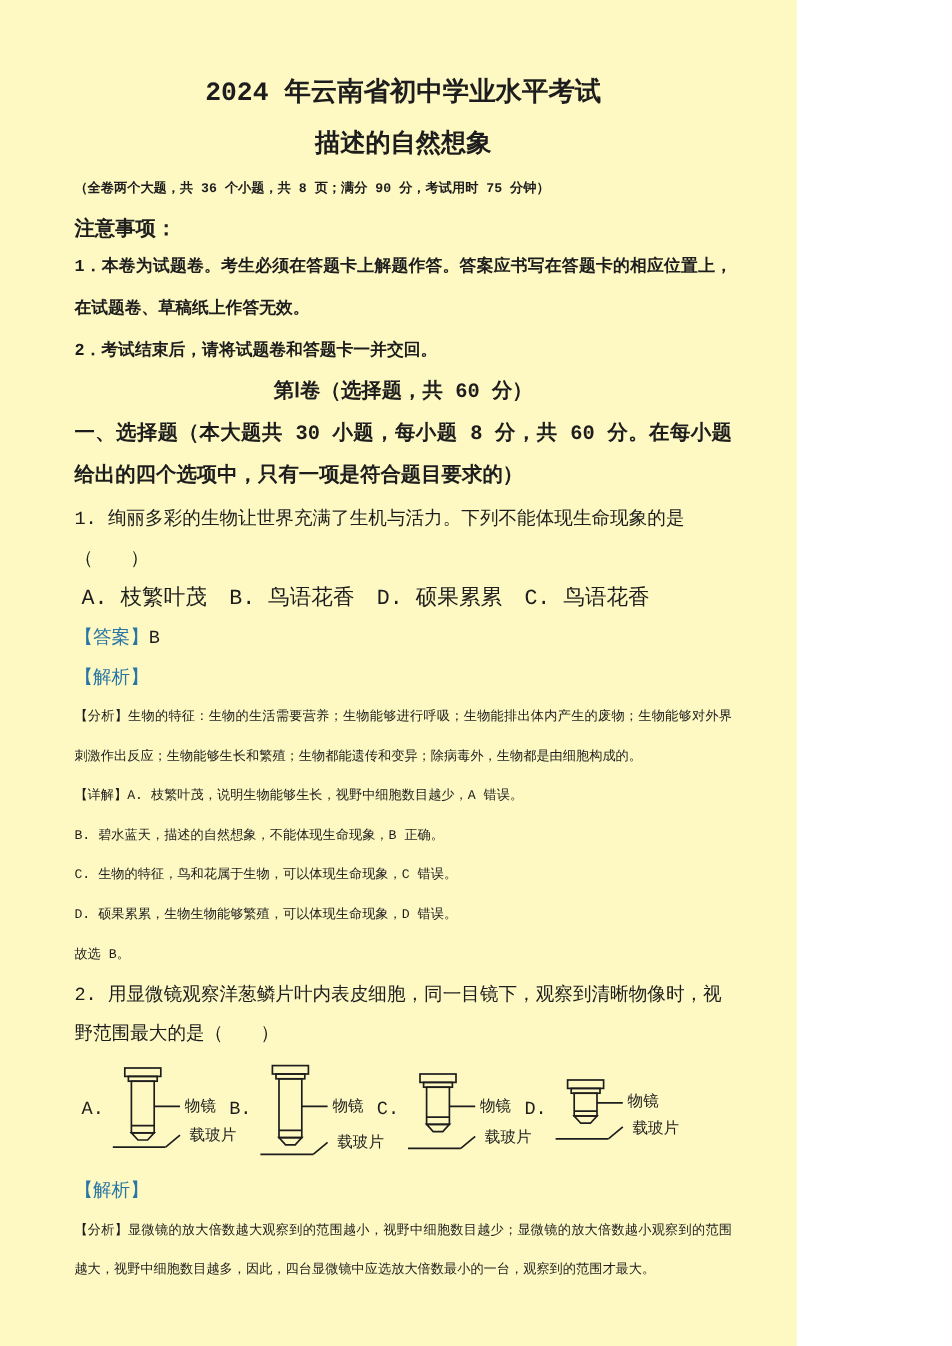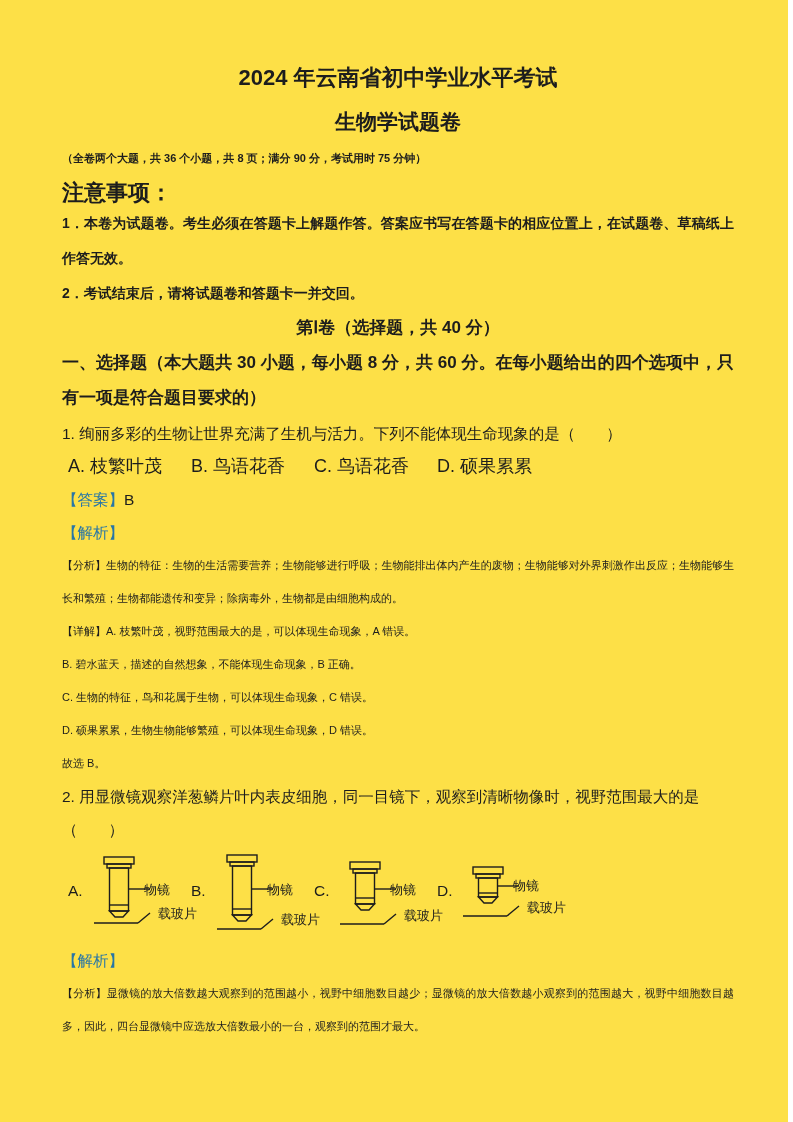--- a/index.html
+++ b/index.html
@@ -1,40 +1,40 @@
 <!DOCTYPE html>
 <html><head>
 <meta charset="utf-8">
 <style>
   html,body{margin:0;padding:0;background:#ffffff;}
   .page{
     position:relative;
-    width:788px;height:1122px;
-    background:#fde047;
+    width:664px;height:1122px;
+    background:#fef9c3;
     box-sizing:border-box;
     padding:64px 54px 0 62px;
-    font-family:Liberation Sans, sans-serif;
+    font-family:Liberation Mono, monospace;
     color:#1d1d1d;
     overflow:hidden;
   }
   p{margin:0;}
   .doc-title{
     font-size:22px;font-weight:700;text-align:center;
     line-height:28px;margin:0 0 16px 0;
   }
   .doc-subtitle{
     font-size:21px;font-weight:700;text-align:center;
     line-height:27px;margin:0 0 11px 0;
   }
   .meta-line{
     font-size:11px;font-weight:700;
     line-height:24px;margin:0 0 10px 0;
   }
   .notice-head{
-    font-size:22px;font-weight:700;line-height:26px;
+    font-size:17px;font-weight:700;line-height:26px;
   }
   .notice{
     font-size:14px;font-weight:700;line-height:35px;
     text-align:justify;
   }
   .part-head{
     font-size:17px;font-weight:700;text-align:center;line-height:30px;
     margin:2px 0 2px 0;
   }
   .section-head{
@@ -69,55 +69,55 @@
     position:absolute;left:0;top:30px;
     font-size:15.5px;
   }
   .fig-svg{position:absolute;left:24px;top:0;}
   .fig-lbl{
     position:absolute;
     font-size:13px;line-height:15px;
     white-space:nowrap;
     color:#1d1d1d;
   }
-  .lbl-objective{left:76px;top:30px;}
+  .lbl-objective{left:86px;top:30px;}
   .lbl-slide{left:90px;}
   .a-slide{top:54px;}
   .b-slide{top:60px;}
   .c-slide{top:56px;}
   .d-slide{top:48px;}
 </style>
 </head>
 <body>
 
 <div class="page">
 
   <p class="doc-title">2024 年云南省初中学业水平考试</p>
-  <p class="doc-subtitle">生物学试题卷</p>
+  <p class="doc-subtitle">描述的自然想象</p>
   <p class="meta-line">（全卷两个大题，共 36 个小题，共 8 页；满分 90 分，考试用时 75 分钟）</p>
 
   <p class="notice-head">注意事项：</p>
   <p class="notice">1．本卷为试题卷。考生必须在答题卡上解题作答。答案应书写在答题卡的相应位置上，在试题卷、草稿纸上作答无效。</p>
   <p class="notice">2．考试结束后，请将试题卷和答题卡一并交回。</p>
 
-  <p class="part-head">第Ⅰ卷（选择题，共 40 分）</p>
+  <p class="part-head">第Ⅰ卷（选择题，共 60 分）</p>
   <p class="section-head">一、选择题（本大题共 30 小题，每小题 8 分，共 60 分。在每小题给出的四个选项中，只有一项是符合题目要求的）</p>
 
   <p class="body-line">1. 绚丽多彩的生物让世界充满了生机与活力。下列不能体现生命现象的是（　　）</p>
   <div class="options-row">
       <span class="option">A. 枝繁叶茂</span>
       <span class="option">B. 鸟语花香</span>
+      <span class="option">D. 硕果累累</span>
       <span class="option">C. 鸟语花香</span>
-      <span class="option">D. 硕果累累</span>
     </div>
   <p class="body-line"><span class="blue">【答案】</span><span>B</span></p>
   <p class="body-line blue">【解析】</p>
   <p class="body-just"><span>【分析】</span><span>生物的特征：生物的生活需要营养；生物能够进行呼吸；生物能排出体内产生的废物；生物能够对外界刺激作出反应；生物能够生长和繁殖；生物都能遗传和变异；除病毒外，生物都是由细胞构成的。</span></p>
   <div id="q1-details">
-      <p class="body-just">【详解】A. 枝繁叶茂，视野范围最大的是，可以体现生命现象，A 错误。</p>
+      <p class="body-just">【详解】A. 枝繁叶茂，说明生物能够生长，视野中细胞数目越少，A 错误。</p>
       <p class="body-just">B. 碧水蓝天，描述的自然想象，不能体现生命现象，B 正确。</p>
       <p class="body-just">C. 生物的特征，鸟和花属于生物，可以体现生命现象，C 错误。</p>
       <p class="body-just">D. 硕果累累，生物生物能够繁殖，可以体现生命现象，D 错误。</p>
       <p class="body-just">故选 B。</p>
     </div>
 
   <p class="body-line">2. 用显微镜观察洋葱鳞片叶内表皮细胞，同一目镜下，观察到清晰物像时，视野范围最大的是（　　）</p>
 
   <div class="figure-row">
 

